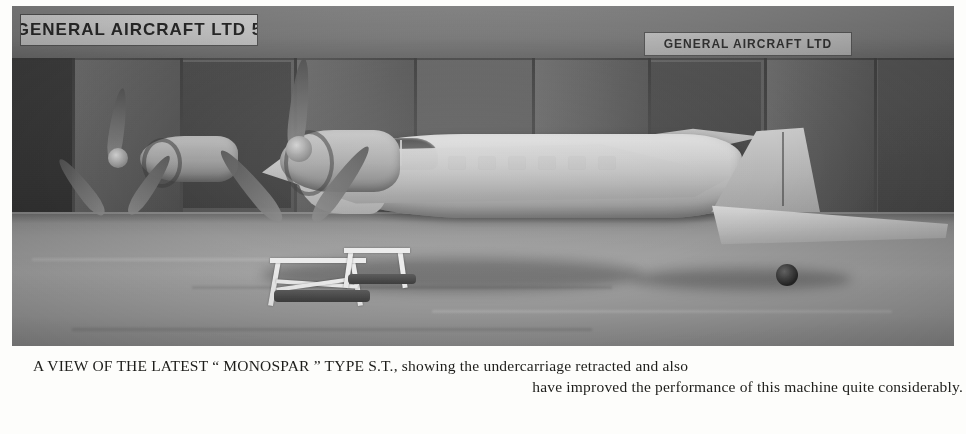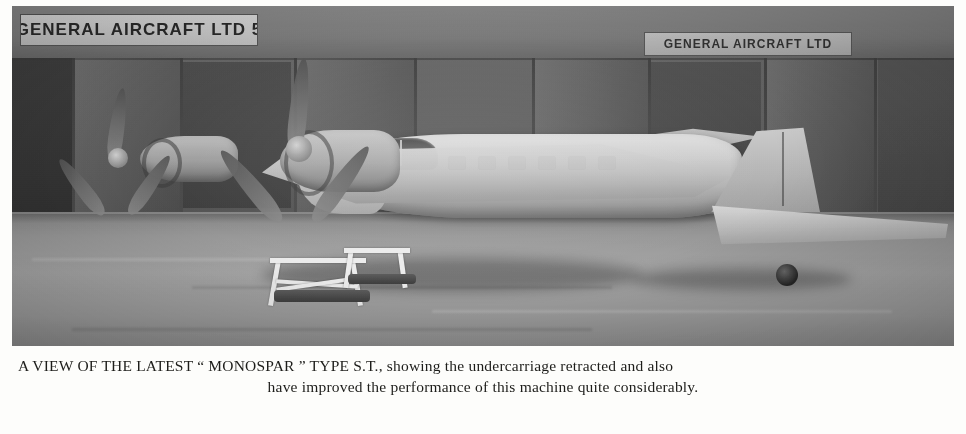--- a/index.html
+++ b/index.html
@@ -258,33 +258,33 @@
   .shadow-blob {
     position: absolute;
     background: rgba(0,0,0,.28);
     filter: blur(6px);
     border-radius: 50%;
   }
 
   
   .caption {
     position: absolute;
-    left: 18px;
+    left: 33px;
     top: 356px;
     width: 930px;
     color: #1d1d1a;
     font-family: "Liberation Serif", serif;
     font-size: 15.5px;
     line-height: 1.35;
     letter-spacing: .2px;
   }
   .caption .line { white-space: nowrap; }
   .caption .line.l1 { text-align: left; }
   .caption .line.l2 { text-align: left; }
-  .caption .line.l3 { text-align: center; }
+  .caption .line.l3 { text-align: right; }
 </style>
 </head>
 <body>
 
 <div class="page">
 
   <div class="photo">
 
     <div class="hangar">
       <div class="band-top"></div>

